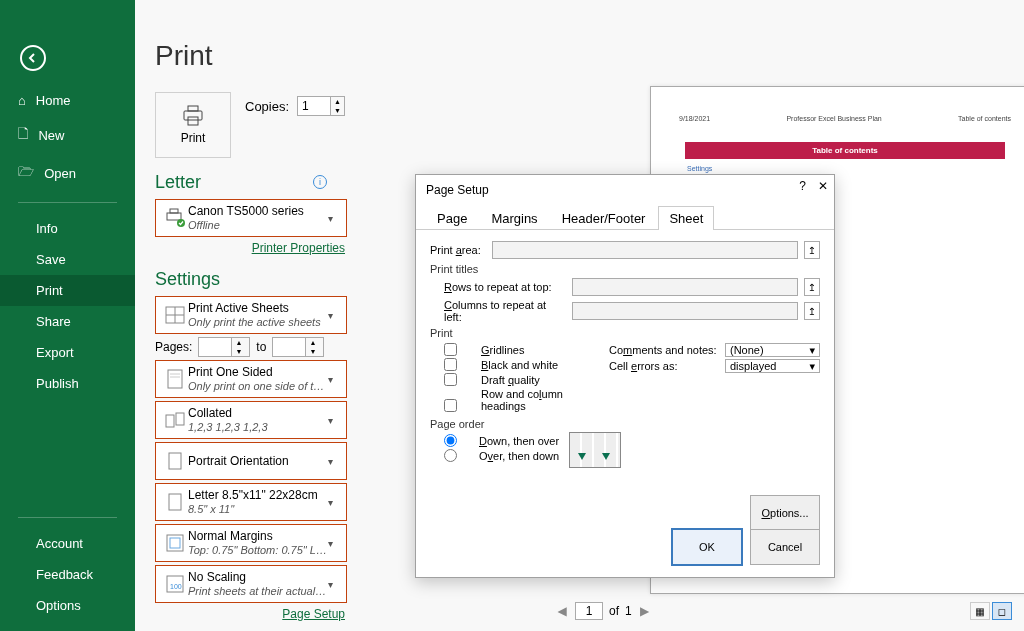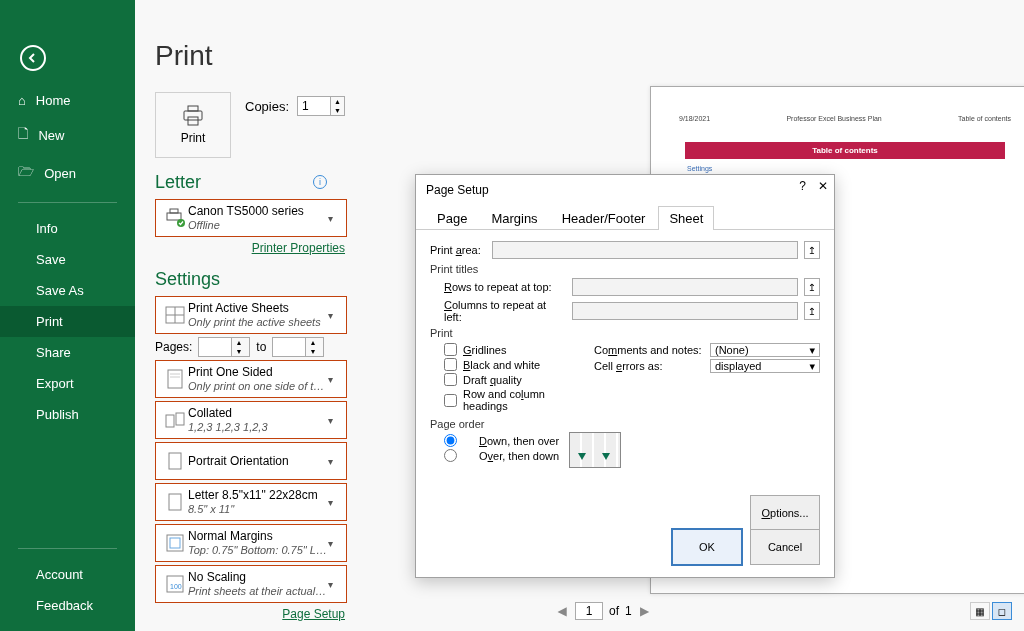--- a/index.html
+++ b/index.html
@@ -67,25 +67,25 @@
 .dialog .tab { padding: 4px 10px; font-size: 13px; border: 1px solid transparent; border-bottom: none; position: relative; top: 1px; }
 .dialog .tab.active { border-color: #ccc; background: #fff; }
 .dialog .body { padding: 8px 14px; }
 .dialog .form-row { display: flex; align-items: center; gap: 6px; margin: 3px 0; }
 .dialog .form-row label { width: 122px; font-size: 11px; text-align: left; }
 .dialog .form-row.short label { width: 56px; }
 .dialog .form-row .inp { flex: 1; height: 18px; border: 1px solid #aaa; background: #f3f3f3; }
 .dialog .form-row .picker { width: 16px; height: 18px; border: 1px solid #aaa; display: flex; align-items: center; justify-content: center; font-size: 10px; }
 .dialog .group-label { font-size: 11px; color: #333; margin: 4px 0 2px; }
 .dialog .group-indent { padding-left: 14px; }
-.dialog .cb-row { display: flex; align-items: center; gap: 6px; font-size: 11px; margin: 2px 0; }
+.dialog .cb-row { display: flex; align-items: flex-end; gap: 24px; font-size: 11px; margin: 2px 0; }
 .dialog .cb-row input[type=checkbox] { width: 13px; height: 13px; }
 .dialog .two-col { display: flex; gap: 10px; }
 .dialog .two-col .left { width: 140px; }
-.dialog .two-col .right { flex: 1; }
+.dialog .two-col .right { flex: 1; margin-left: 15px; }
 .dialog .sel-row { display: flex; align-items: center; gap: 6px; margin: 2px 0; font-size: 11px; }
 .dialog .sel-row label { width: 110px; }
 .dialog .sel-row .sel { flex: 1; height: 14px; border: 1px solid #aaa; background: #fff; display: flex; align-items: center; padding: 0 4px; justify-content: space-between; }
 .dialog .radio-row { display: flex; align-items: center; gap: 22px; font-size: 11px; margin: 2px 0; }
 .dialog .order-img { width: 52px; height: 36px; border: 1px solid #888; background: repeating-linear-gradient(90deg,#eee,#eee 10px,#fff 10px,#fff 12px), repeating-linear-gradient(0deg,#eee,#eee 8px,#fff 8px,#fff 9px); position: relative; }
 .dialog .order-img .arrow { position: absolute; width: 0; height: 0; border-left: 4px solid transparent; border-right: 4px solid transparent; border-top: 7px solid #0a7050; }
 .dialog .btns { position: absolute; bottom: 12px; right: 14px; display: flex; gap: 8px; align-items: center; }
 .dialog .btn { min-width: 70px; height: 36px; border: 1px solid #aaa; background: #efefef; font-size: 11px; display: flex; align-items: center; justify-content: center; }
 .dialog .btn.primary { border: 1px solid #3a7abd; outline: 1px solid #3a7abd; background: #eaf1fa; }
 .dialog .options-row { position: absolute; bottom: 46px; right: 14px; }
@@ -133,43 +133,43 @@
         <span>🗁</span>
         <span>Open</span>
       </div>
     <div class="divider"></div>
     <div class="nav-item indent">
         <span>Info</span>
       </div>
     <div class="nav-item indent">
         <span>Save</span>
       </div>
-    <div class="nav-item indent">
-        <span>Save As</span>
-      </div>
     <div class="nav-item indent active">
         <span>Print</span>
       </div>
     <div class="nav-item indent">
         <span>Share</span>
       </div>
     <div class="nav-item indent">
         <span>Export</span>
       </div>
     <div class="nav-item indent">
         <span>Publish</span>
       </div>
   </div>
   <div class="bottom">
     <div class="divider"></div>
     <div class="nav-item indent">
         <span>Account</span>
       </div>
     <div class="nav-item indent">
         <span>Feedback</span>
+      </div>
+    <div class="nav-item indent">
+        <span>Options</span>
       </div>
   </div>
 </div>
 
 <div class="main">
   <h1>Print</h1>
 
   <div class="print-panel">
     <div class="print-btn">
       <svg width="26" height="22" viewBox="0 0 26 22">

